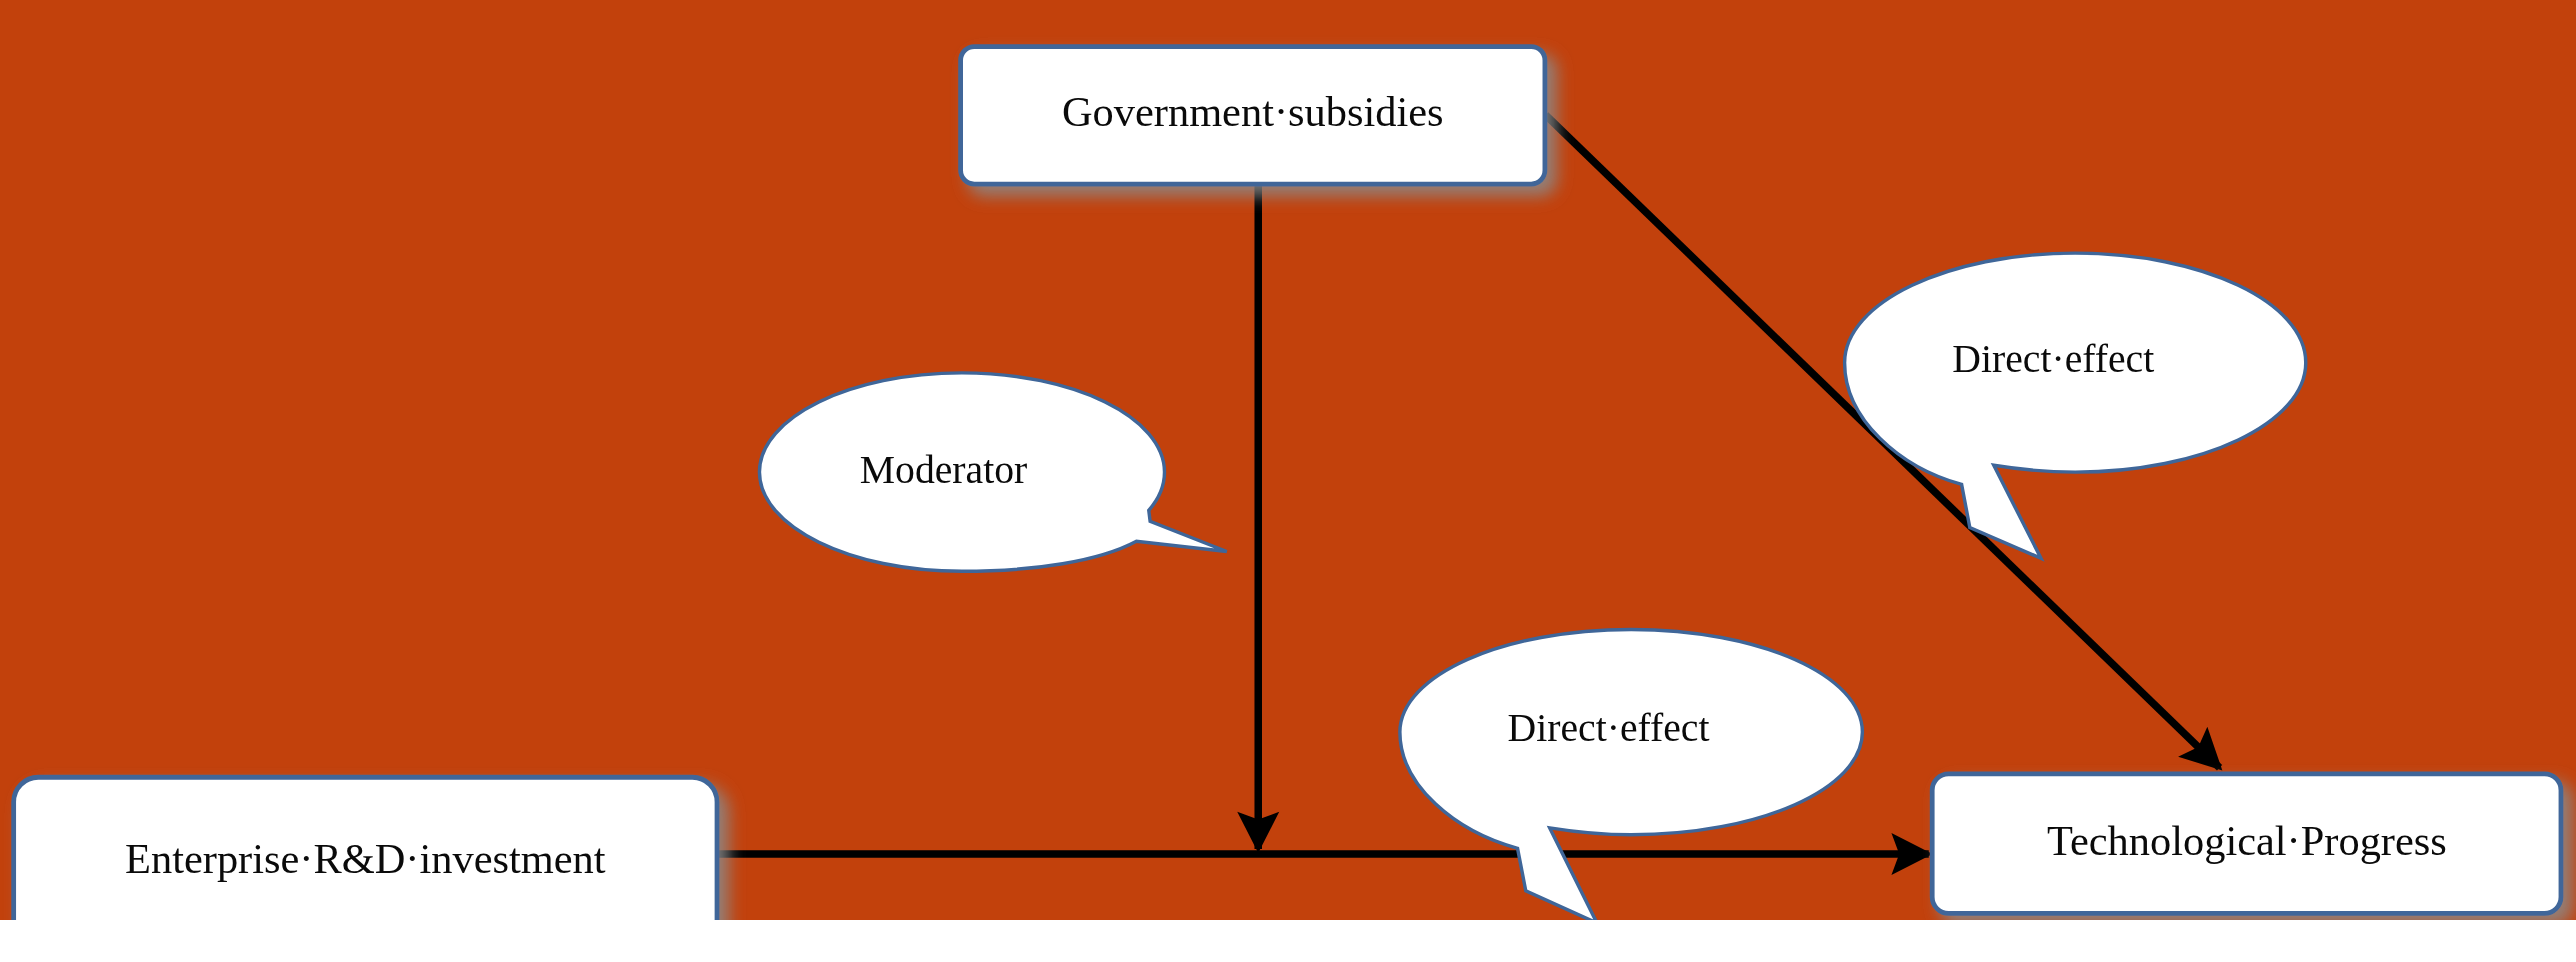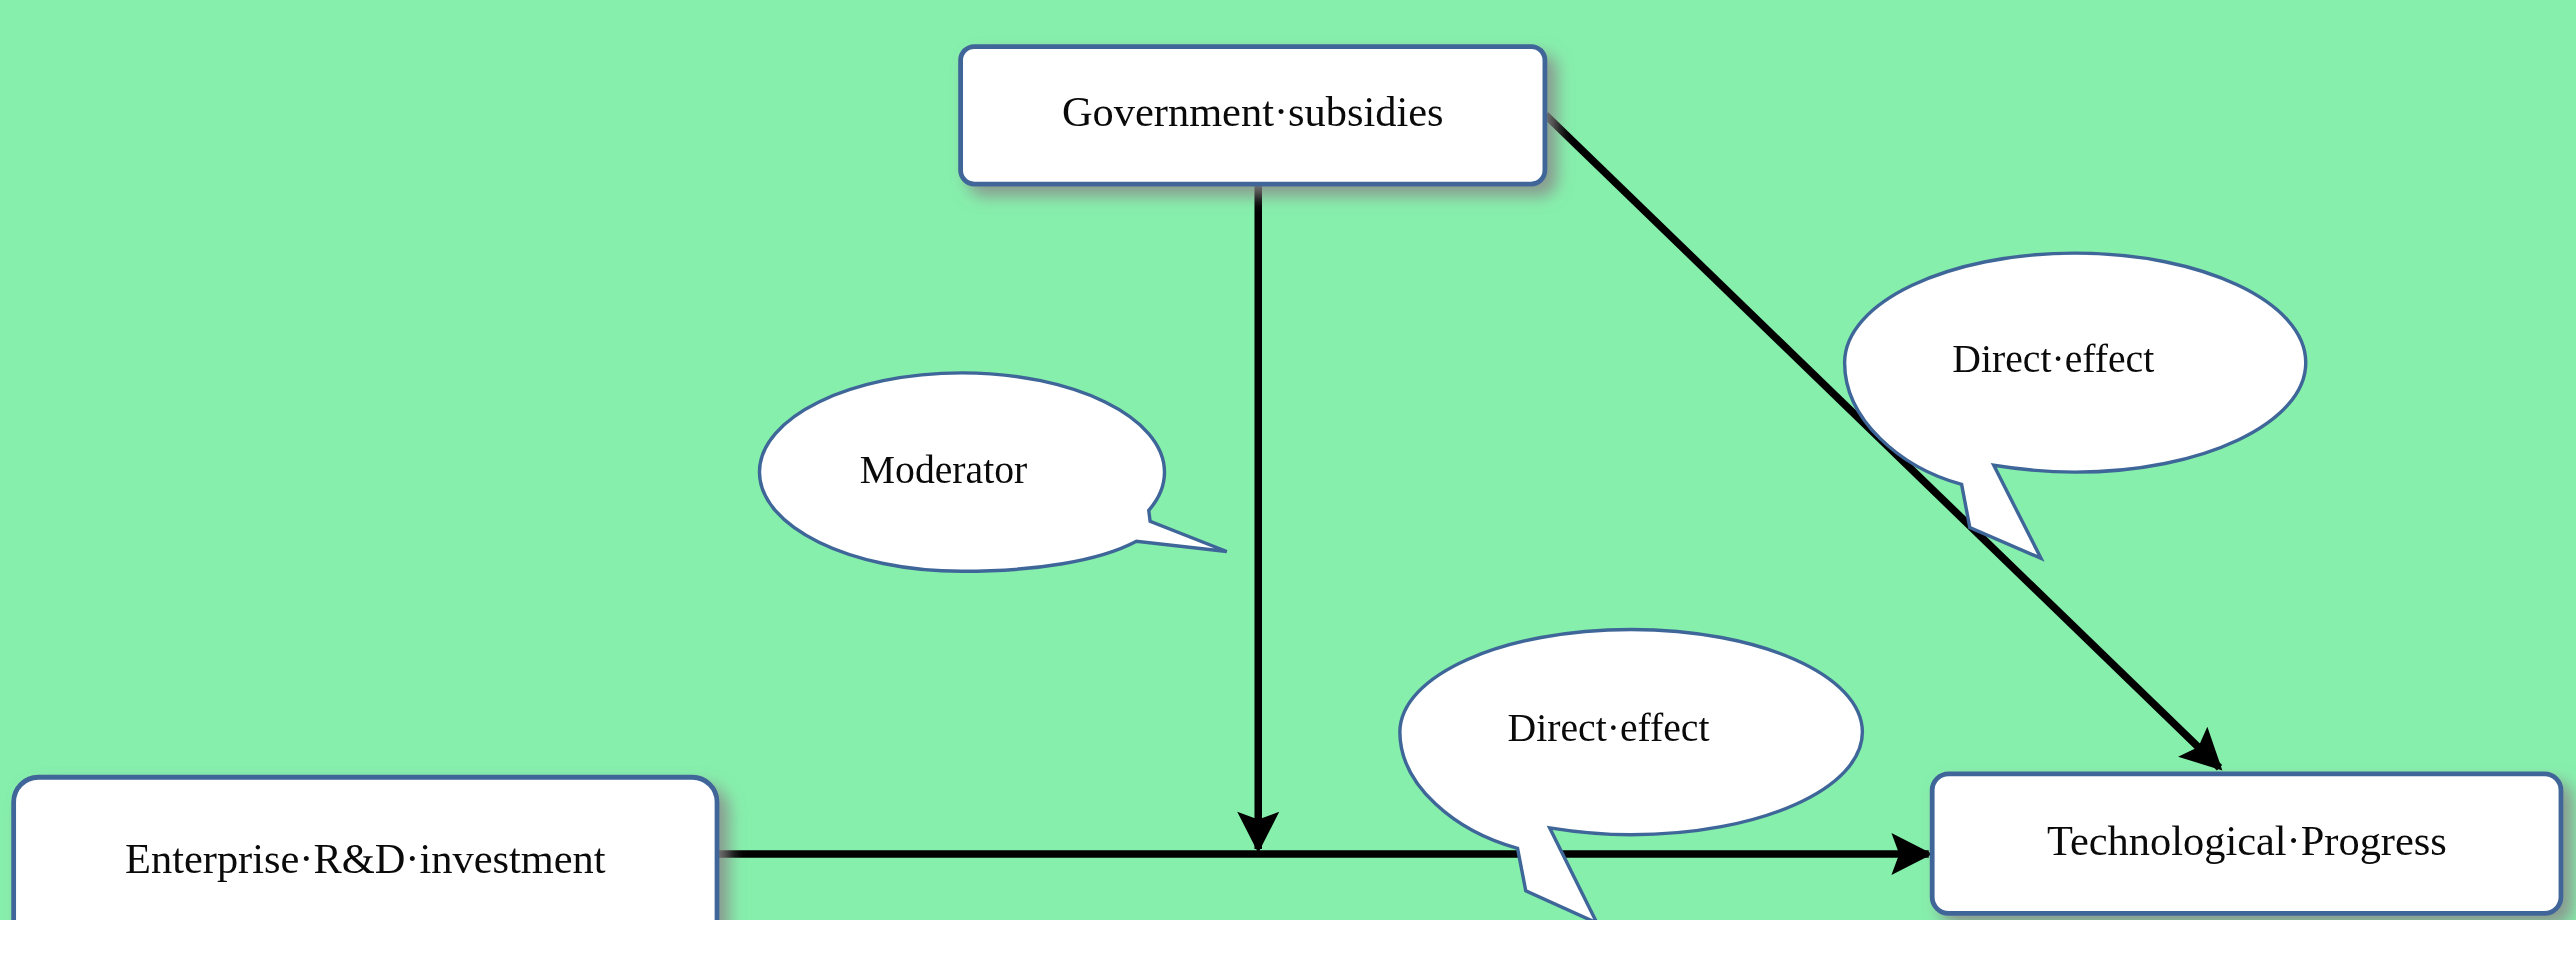--- a/index.html
+++ b/index.html
@@ -4,21 +4,21 @@
 <style>
   html, body {
     margin: 0;
     padding: 0;
     background: #ffffff;
   }
   #canvas {
     position: relative;
     width: 2576px;
     height: 920px;
-    background: #86efac;
+    background: #c2410c;
     overflow: hidden;
     font-family: "Liberation Serif", "DejaVu Serif", serif;
   }
   #diagram-svg {
     position: absolute;
     left: 0;
     top: 0;
     width: 2576px;
     height: 962px;
   }

